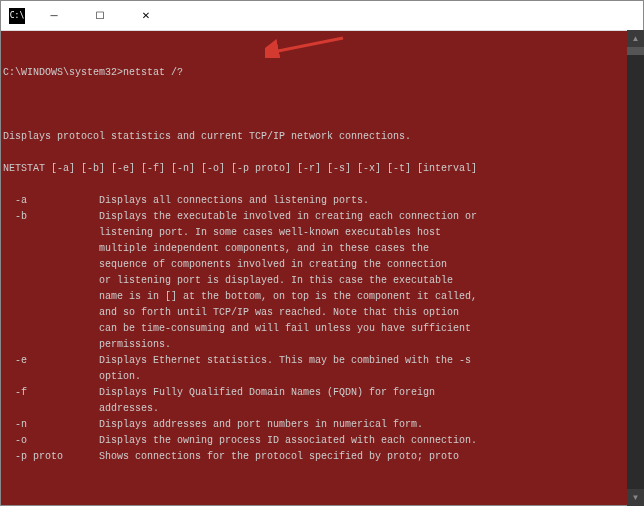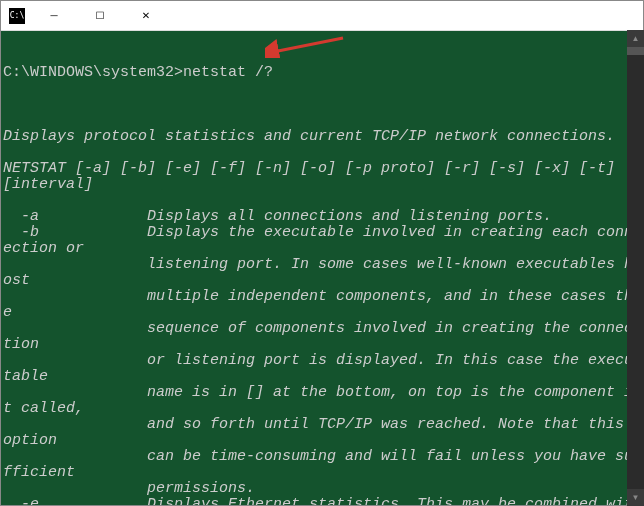--- a/index.html
+++ b/index.html
@@ -47,39 +47,38 @@
       height: 100%;
       display: flex;
       align-items: center;
       justify-content: center;
       font-size: 10px;
       color: #000;
       cursor: pointer;
     }
     .terminal {
       flex: 1;
-      background: #14532d;
+      background: #7f1d1d;
       color: #ccc;
       font-family: Consolas, "Courier New", monospace;
-      font-size: 15px;
+      font-size: 10px;
       line-height: 16px;
       padding: 2px 2px;
       overflow-x: hidden;
       overflow-y: hidden;
       position: relative;
       white-space: pre-wrap;
       word-break: break-all;
     }
     .prompt-line {
       margin-bottom: 16px;
     }
     .output {
       white-space: pre-wrap;
       word-break: break-all;
-      font-style: italic;
     }
     .arrow {
       position: absolute;
       top: 34px;
       left: 265px;
       pointer-events: none;
     }
     .scrollbar {
       position: absolute;
       right: 0;

